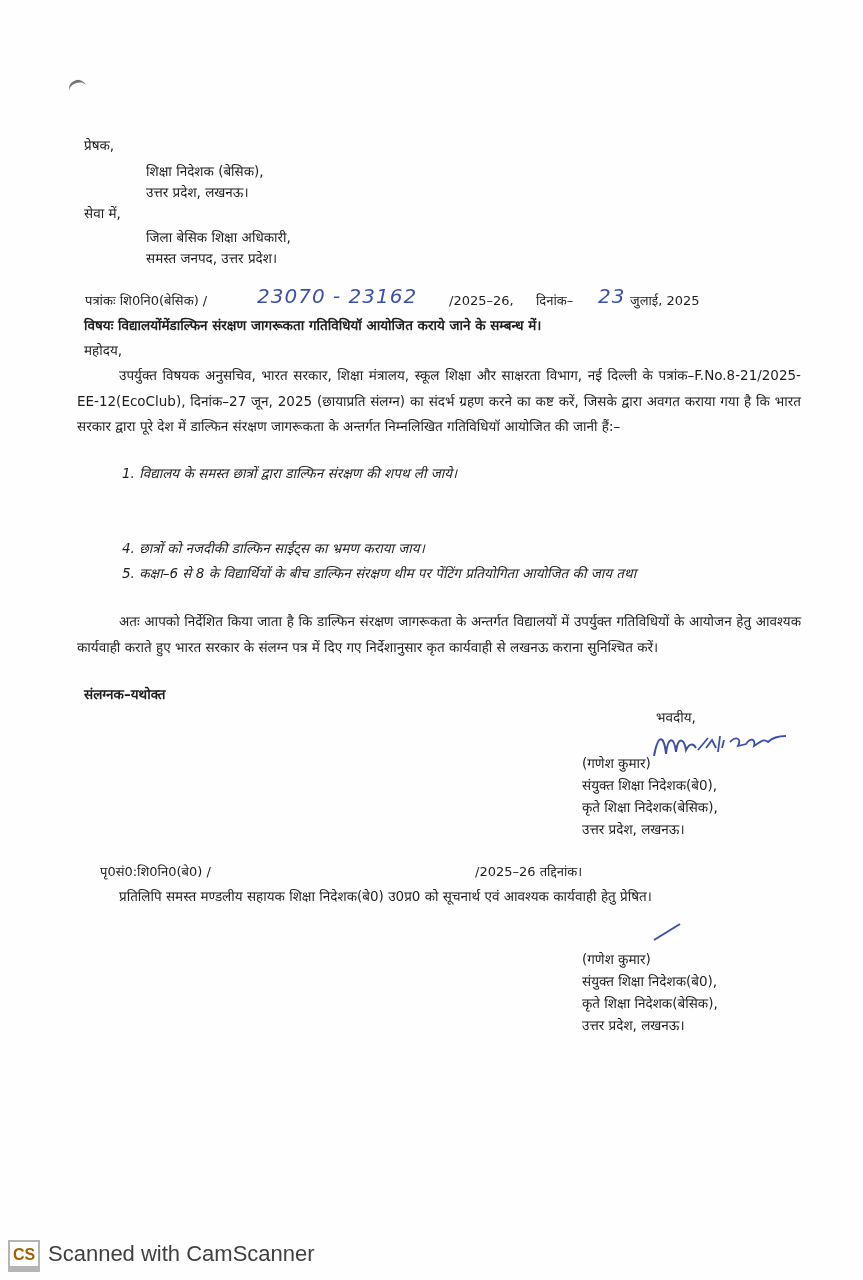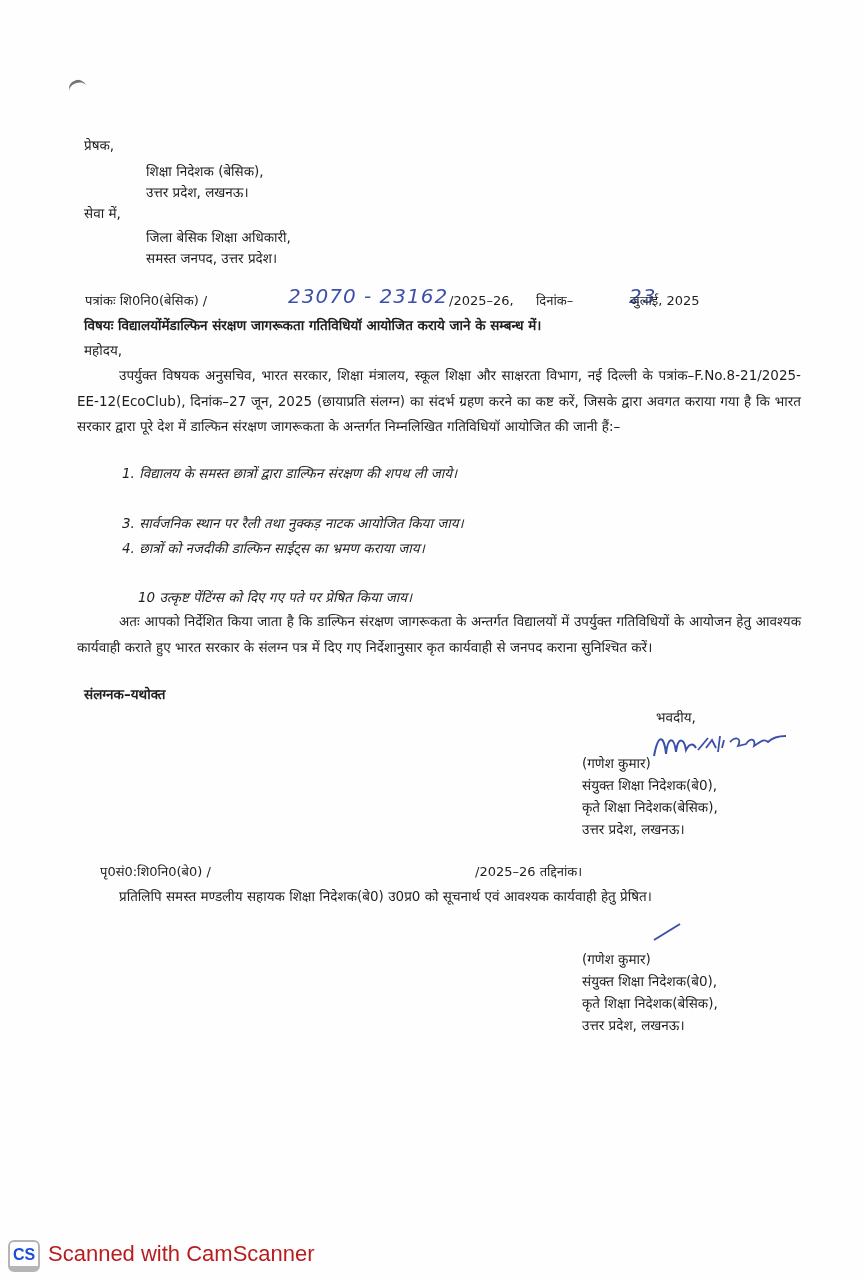--- a/index.html
+++ b/index.html
@@ -23,21 +23,20 @@
     }
     .abs { position: absolute; white-space: nowrap; }
     .txt { font-size: 13.5px; line-height: 20px; }
     .bold { font-weight: bold; }
     .hand {
       font-family: "DejaVu Sans", sans-serif;
       color: #3d4fa8;
       font-size: 20px;
       letter-spacing: 1px;
       font-style: italic;
-      margin-left: 31px;
     }
     .para {
       position: absolute;
       left: 77px;
       width: 724px;
       font-size: 13.5px;
       line-height: 25.5px;
       text-align: justify;
     }
     .para .indent { display: inline-block; width: 42px; }
@@ -61,34 +60,34 @@
       border-top: 3px solid #555;
       border-radius: 10px 10px 0 0;
       transform: rotate(-20deg);
       opacity: 0.8;
     }
     .cs-logo {
       position: absolute;
       left: 8px; top: 1240px;
       width: 32px; height: 32px;
       border: 2px solid #b5b5b5;
-      border-radius: 6px;
-      color: #1d4ed8;
+      border-radius: 0;
+      color: #a16207;
       font-family: "Liberation Sans", sans-serif;
       font-weight: bold;
       font-size: 16px;
       line-height: 26px;
       text-align: center;
       box-sizing: border-box;
       border-bottom-width: 6px;
     }
     .cs-text {
       position: absolute;
       left: 48px; top: 1240px;
-      color: #b91c1c;
+      color: #404040;
       font-family: "Liberation Sans", sans-serif;
       font-size: 22px;
       line-height: 28px;
     }
     .sig-scribble {
       position: absolute;
       left: 650px; top: 728px;
       width: 140px; height: 36px;
     }
     .sig-stroke {
@@ -121,26 +120,25 @@
 
   <div class="abs txt bold" style="left:84px; top:315px; font-size:13.5px;">विषयः विद्यालयोंमेंडाल्फिन संरक्षण जागरूकता गतिविधियॉ आयोजित कराये जाने के सम्बन्ध में।</div>
 
   <div class="abs txt" style="left:84px; top:340px;">महोदय,</div>
 
   <div class="para" style="top:363px;">
     <span class="indent"></span><span>उपर्युक्त विषयक अनुसचिव, भारत सरकार, शिक्षा मंत्रालय, स्कूल शिक्षा और साक्षरता विभाग, नई दिल्ली के पत्रांक–F.No.8-21/2025-EE-12(EcoClub), दिनांक–27 जून, 2025 (छायाप्रति संलग्न) का संदर्भ ग्रहण करने का कष्ट करें, जिसके द्वारा अवगत कराया गया है कि भारत सरकार द्वारा पूरे देश में डाल्फिन संरक्षण जागरूकता के अन्तर्गत निम्नलिखित गतिविधियॉ आयोजित की जानी हैं:–</span>
   </div>
 
   <div class="list-item" style="top:463px;">1. विद्यालय के समस्त छात्रों द्वारा डाल्फिन संरक्षण की शपथ ली जाये।</div>
-  <div class="list-item" style="top:513px;">3.  सार्वजनिक स्थान पर रैली तथा नुक्कड़ नाटक आयोजित किया जाय।</div>
   <div class="list-item" style="top:538px;">4.  छात्रों को नजदीकी डाल्फिन साईट्स का भ्रमण कराया जाय।</div>
-  <div class="list-item" style="left:138px; top:587px;">10 उत्कृष्ट पेंटिंग्स को दिए गए पते पर प्रेषित किया जाय।</div>
+  <div class="list-item" style="top:563px;">5. कक्षा–6 से 8 के विद्यार्थियों के बीच डाल्फिन संरक्षण थीम पर पेंटिंग प्रतियोगिता आयोजित की जाय तथा</div>
 
   <div class="para" style="top:609px;">
-    <span class="indent"></span><span>अतः आपको निर्देशित किया जाता है कि डाल्फिन संरक्षण जागरूकता के अन्तर्गत विद्यालयों  में उपर्युक्त गतिविधियों के आयोजन हेतु आवश्यक कार्यवाही कराते हुए भारत सरकार के संलग्न पत्र में दिए गए निर्देशानुसार कृत कार्यवाही से जनपद कराना सुनिश्चित करें।</span>
+    <span class="indent"></span><span>अतः आपको निर्देशित किया जाता है कि डाल्फिन संरक्षण जागरूकता के अन्तर्गत विद्यालयों  में उपर्युक्त गतिविधियों के आयोजन हेतु आवश्यक कार्यवाही कराते हुए भारत सरकार के संलग्न पत्र में दिए गए निर्देशानुसार कृत कार्यवाही से लखनऊ कराना सुनिश्चित करें।</span>
   </div>
 
   <div class="abs txt bold" style="left:84px; top:684px;">संलग्नक–यथोक्त</div>
 
   <div class="abs txt" style="left:656px; top:707px;">भवदीय,</div>
   <svg class="sig-scribble" viewBox="0 0 140 36">
     <path d="M4 28 C 8 6, 14 6, 16 26 C 18 8, 24 8, 26 24 C 28 8, 34 10, 36 22 C 40 14, 44 16, 46 20" fill="none" stroke="#3d4fa8" stroke-width="2"></path>
     <path d="M48 22 L 58 10 M56 20 L 62 12 L 66 20 M70 8 L 68 24 M74 12 L 72 20" fill="none" stroke="#3d4fa8" stroke-width="1.8"></path>
     <path d="M80 14 C 86 8, 92 10, 88 18 L 96 16 C 100 10, 106 10, 104 18 C 110 14, 114 10, 118 14 C 122 10, 128 8, 136 8" fill="none" stroke="#3d4fa8" stroke-width="1.8"></path>
   </svg>

